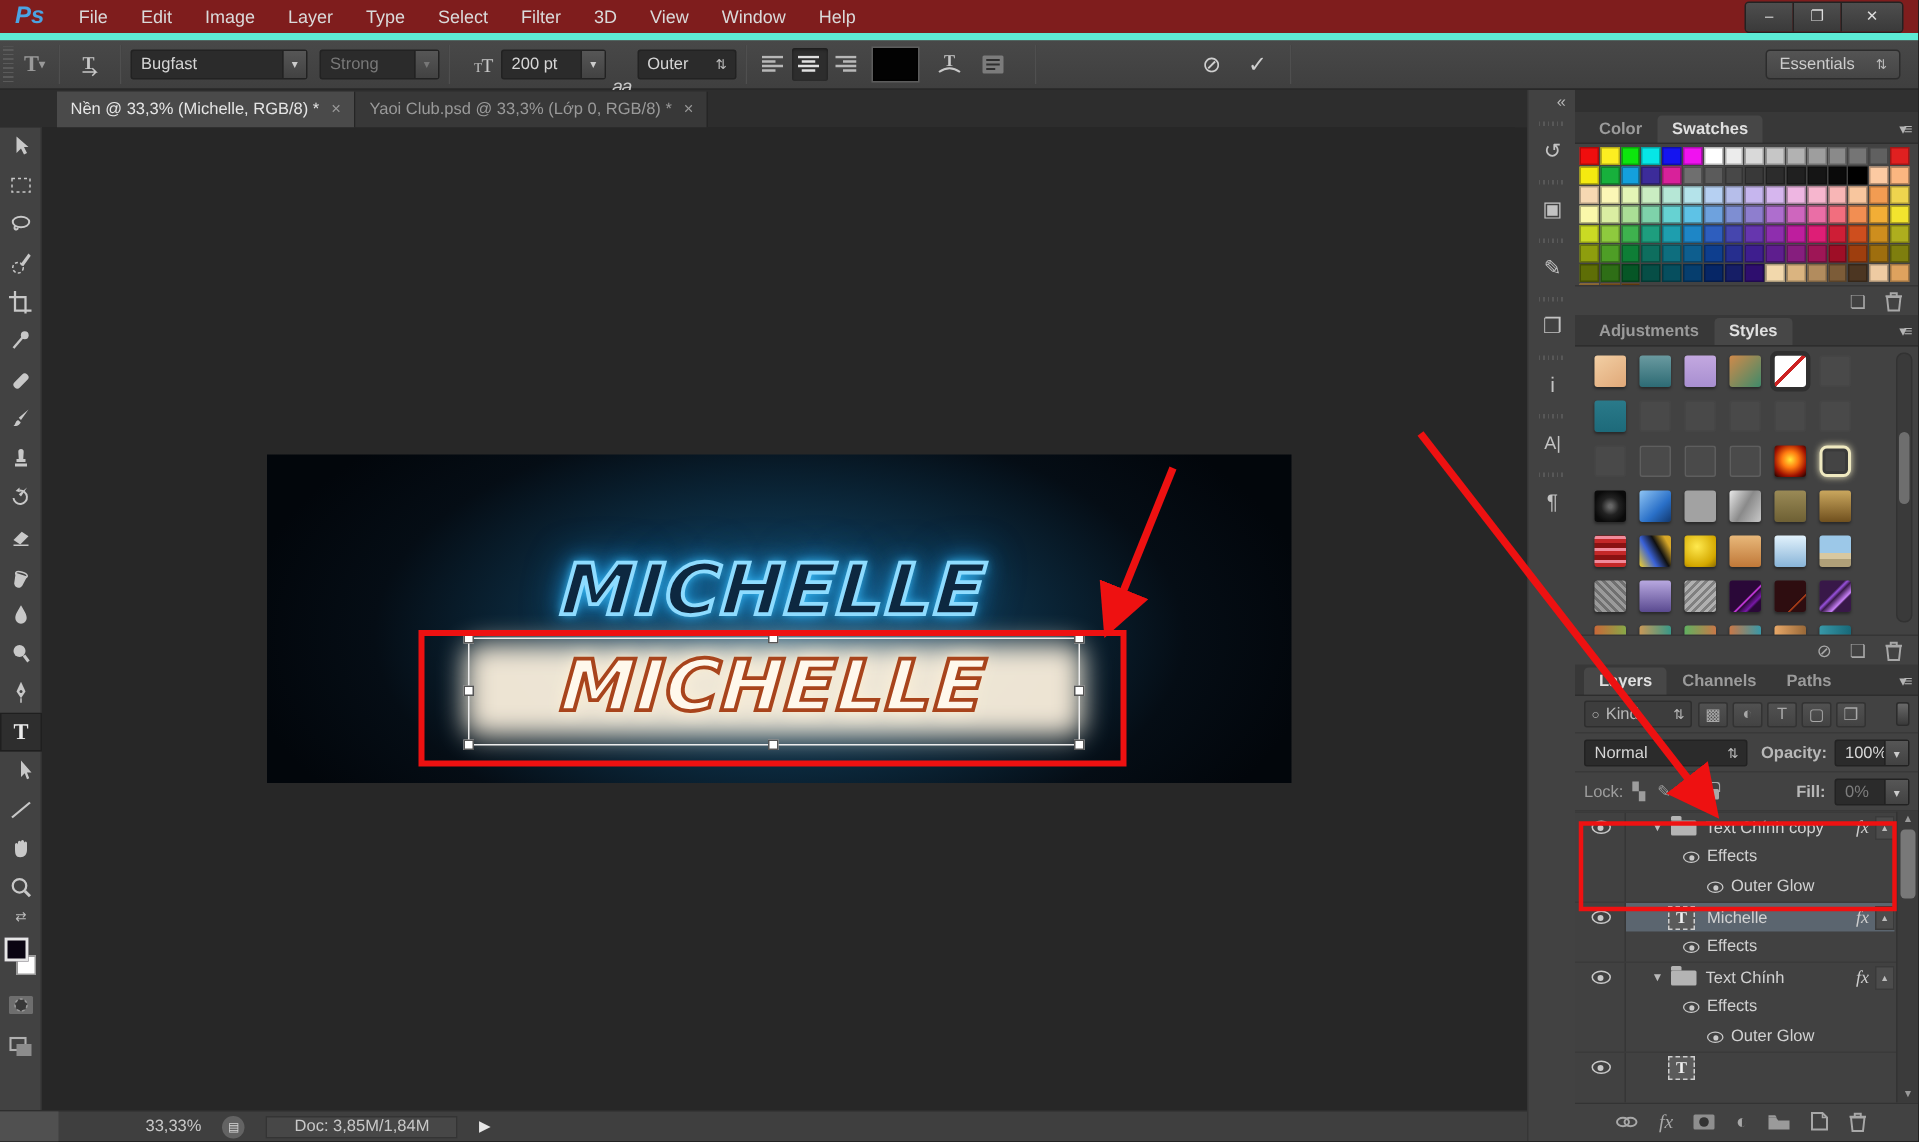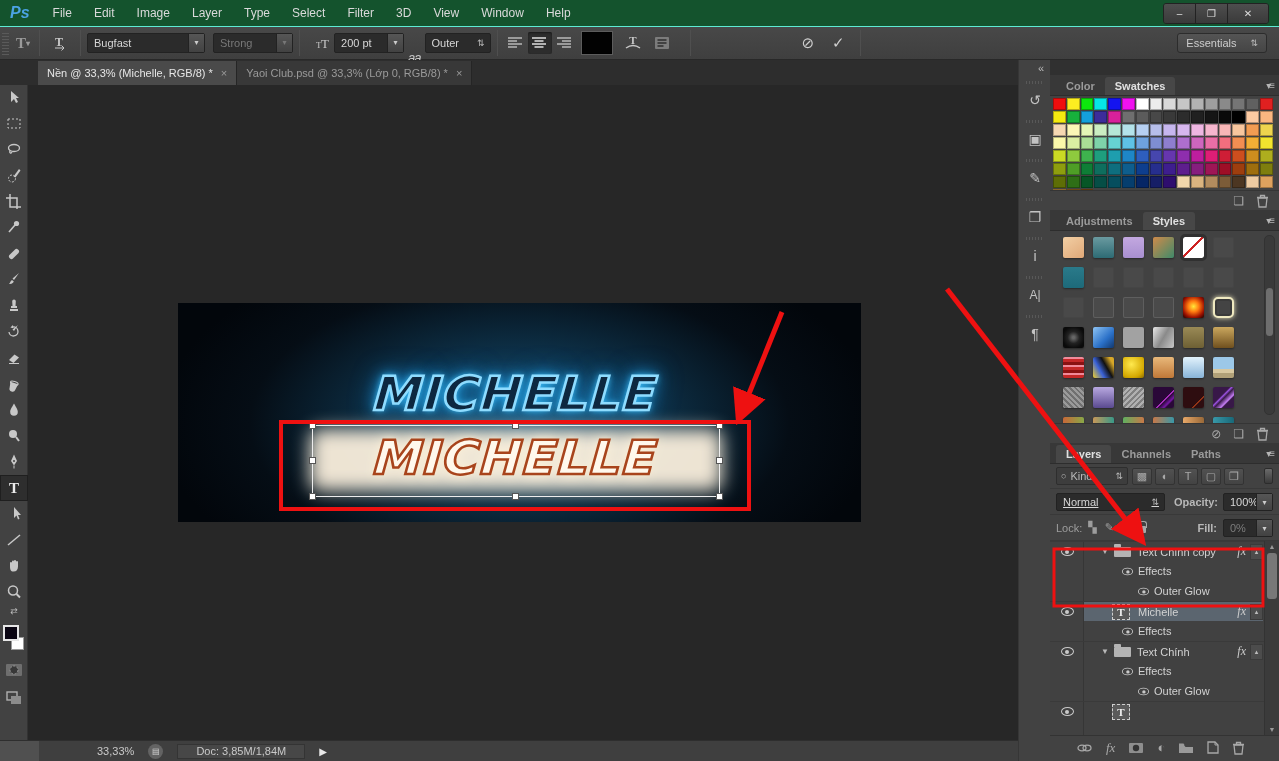--- a/index.html
+++ b/index.html
@@ -3,21 +3,21 @@
 <meta charset="utf-8">
 <style>
   * { margin:0; padding:0; box-sizing:border-box; }
   html,body { background:#1a1a1a; }
   .screen { position:relative; width:1279px; height:761px; overflow:hidden;
     background:#272727; font-family:"Liberation Sans",sans-serif; color:#d8d8d8;
     -webkit-user-select:none; user-select:none; }
 
   
   .menubar { position:absolute; left:0; top:0; width:1279px; height:27px;
-    background:#14532d; border-bottom:1px solid #5eead4; display:flex; align-items:center;justify-content:flex-end; }
+    background:#7f1d1d; border-bottom:5px solid #5eead4; display:flex; align-items:center;justify-content:flex-end; }
   .pslogo { color:#4ba3e3; font-weight:bold; font-size:16px; padding:0 12px 0 10px; font-style:italic; }
   .menu-item { font-size:12px; color:#dadada; padding:0 11px; line-height:26px; cursor:default; }
   .winctl { margin-left:auto; display:flex; margin-right:10px; border:1px solid #222; border-radius:3px; overflow:hidden; }
   .wbtn { width:32px; height:19px; background:linear-gradient(#4e4e4e,#3a3a3a); border:none; border-right:1px solid #222;
     color:#ddd; font-size:10px; line-height:17px; cursor:default; }
   .wbtn:last-child { border-right:none; width:40px; }
 
   
   .optionsbar { position:absolute; left:0; top:27px; width:1279px; height:33px;
     background:linear-gradient(#484848,#3f3f3f); border-bottom:1px solid #282828;
@@ -122,21 +122,21 @@
 
   
   .lcontrols { font-size:11px; color:#b8b8b8; }
   .lrow1 { height:25px; display:flex; align-items:center; gap:4px; padding:0 6px; border-bottom:1px solid #393939; }
   .kindcombo { display:flex; align-items:center; width:72px; height:18px; background:#3d3d3d; border:1px solid #2e2e2e; border-radius:2px; padding:0 4px; gap:4px; }
   .kindcombo .spin { margin-left:auto; font-size:9px; }
   .fbtn { width:20px; height:17px; background:linear-gradient(#515151,#434343); border:1px solid #333; border-radius:2px;
     color:#a8a8a8; font-size:11px; display:flex; align-items:center; justify-content:center; }
   .ftoggle { width:9px; height:16px; margin-left:auto; background:linear-gradient(#6a6a6a,#3a3a3a); border:1px solid #2c2c2c; border-radius:2px; }
   .lrow2 { height:26px; display:flex; align-items:center; gap:5px; padding:0 6px; border-bottom:1px solid #393939; }
-  .blendcombo { width:118px;text-decoration:underline; }
+  .blendcombo { width:118px; }
   .valcombo { width:50px; }
   .lrow3 { height:26px; display:flex; align-items:center; gap:6px; padding:0 6px; border-bottom:1px solid #393939; }
   .lockico { color:#9d9d9d; font-size:11px; }
   .padlock { position:relative; width:9px; height:7px; background:#a8a8a8; border-radius:1px; margin-top:4px; }
   .padlock::before { content:''; position:absolute; left:1.5px; top:-5px; width:6px; height:6px;
     border:1.5px solid #a8a8a8; border-bottom:none; border-radius:3px 3px 0 0; }
   .dimtxt { color:#7d7d7d; }
 
   .llist { position:relative; height:194px; overflow:hidden; background:#414141; }
   .lvline { position:absolute; left:33px; top:0; bottom:0; width:1px; background:#363636; }

